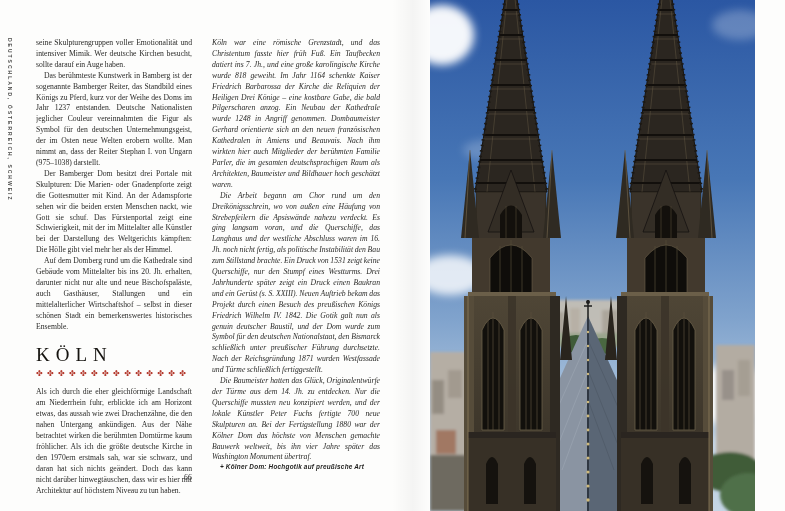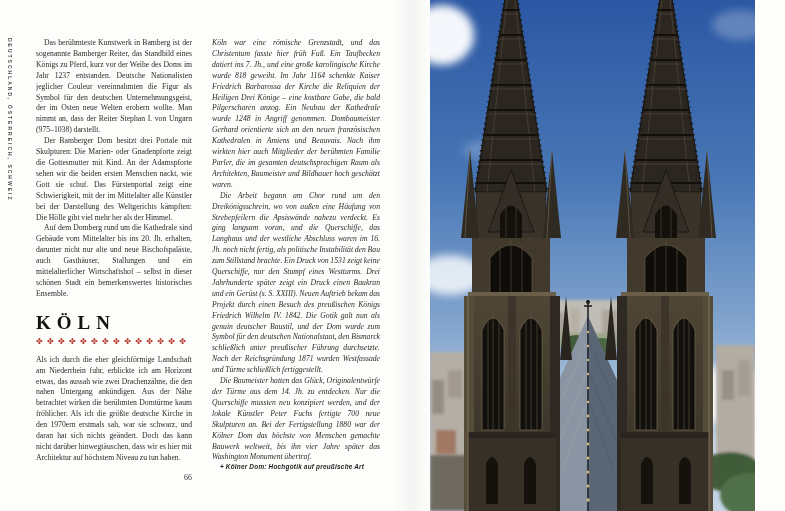--- a/index.html
+++ b/index.html
@@ -13,21 +13,21 @@
   .page-right{left:400px;width:385px;background:#fdfdfc;}
   .gutter{position:absolute;left:392px;top:0;width:38px;height:511px;
     background:linear-gradient(to right,rgba(0,0,0,0),rgba(0,0,0,.035) 55%,rgba(0,0,0,0));pointer-events:none;}
   .col{position:absolute;top:38px;text-align:justify;
     font-size:7.7px;line-height:10.9px;color:#2a2a28;
     hyphens:auto;-webkit-hyphens:auto;word-spacing:-0.2px;}
   .col1{left:36px;width:156px;height:462px;overflow:hidden;}
   .col2{left:212px;width:168px;height:462px;overflow:hidden;font-style:italic;}
   .col p{margin:0;text-indent:8px;}
   .col p.ni{text-indent:0;}
-  h2.koeln{font-family:"Liberation Serif",serif;font-weight:700;color:#15130f;
+  h2.koeln{font-family:"Liberation Serif",serif;font-weight:400;color:#15130f;
     font-size:19px;letter-spacing:6px;margin:13px 0 4px 0;line-height:20px;}
   .ornaments{display:flex;justify-content:space-between;width:150px;
     color:#b43a2e;font-size:8px;line-height:9px;margin:1px 0 9px 0;}
   .caption{margin-top:7px;text-indent:0;text-align:left;
     font-family:"Liberation Sans",sans-serif;font-weight:600;
     font-size:6.4px;line-height:8px;letter-spacing:.25px;color:#1d1d1b;}
   .pagenum{position:absolute;left:184px;top:473px;width:22px;text-align:left;
     font-size:7.8px;color:#333;}
   .vtext{font-family:"Liberation Sans",sans-serif;font-weight:600;
     font-size:5px;letter-spacing:2px;color:#4a4a48;
@@ -37,20 +37,21 @@
 </style>
 </head>
 <body>
 
 <div>
 
   <div class="page page-left">
     <div class="vtext vtext-left">DEUTSCHLAND, ÖSTERREICH, SCHWEIZ</div>
 
     <div class="col col1">
+      <p class="ni">seine Skulpturengruppen voller Emotionalität und intensiver Mimik. Wer deutsche Kirchen besucht, sollte darauf ein Auge haben.</p>
       <p>Das berühmteste Kunstwerk in Bamberg ist der sogenannte Bamberger Reiter, das Standbild eines Königs zu Pferd, kurz vor der Weihe des Doms im Jahr 1237 entstanden. Deutsche Nationalisten jeglicher Couleur vereinnahmten die Figur als Symbol für den deutschen Unternehmungsgeist, der im Osten neue Welten erobern wollte. Man nimmt an, dass der Reiter Stephan I. von Ungarn (975–1038) darstellt.</p>
       <p>Der Bamberger Dom besitzt drei Portale mit Skulpturen: Die Marien- oder Gnadenpforte zeigt die Gottesmutter mit Kind. An der Adamspforte sehen wir die beiden ersten Menschen nackt, wie Gott sie schuf. Das Fürstenportal zeigt eine Schwierigkeit, mit der im Mittelalter alle Künstler bei der Darstellung des Weltgerichts kämpften: Die Hölle gibt viel mehr her als der Himmel.</p>
       <p>Auf dem Domberg rund um die Kathedrale sind Gebäude vom Mittelalter bis ins 20. Jh. erhalten, darunter nicht nur alte und neue Bischofspaläste, auch Gasthäuser, Stallungen und ein mittelalterlicher Wirtschaftshof – selbst in dieser schönen Stadt ein bemerkenswertes historisches Ensemble.</p>
       <h2 class="koeln">KÖLN</h2>
       <div class="ornaments">
           <span>✤</span>
           <span>✤</span>
           <span>✤</span>
           <span>✤</span>
           <span>✤</span>

